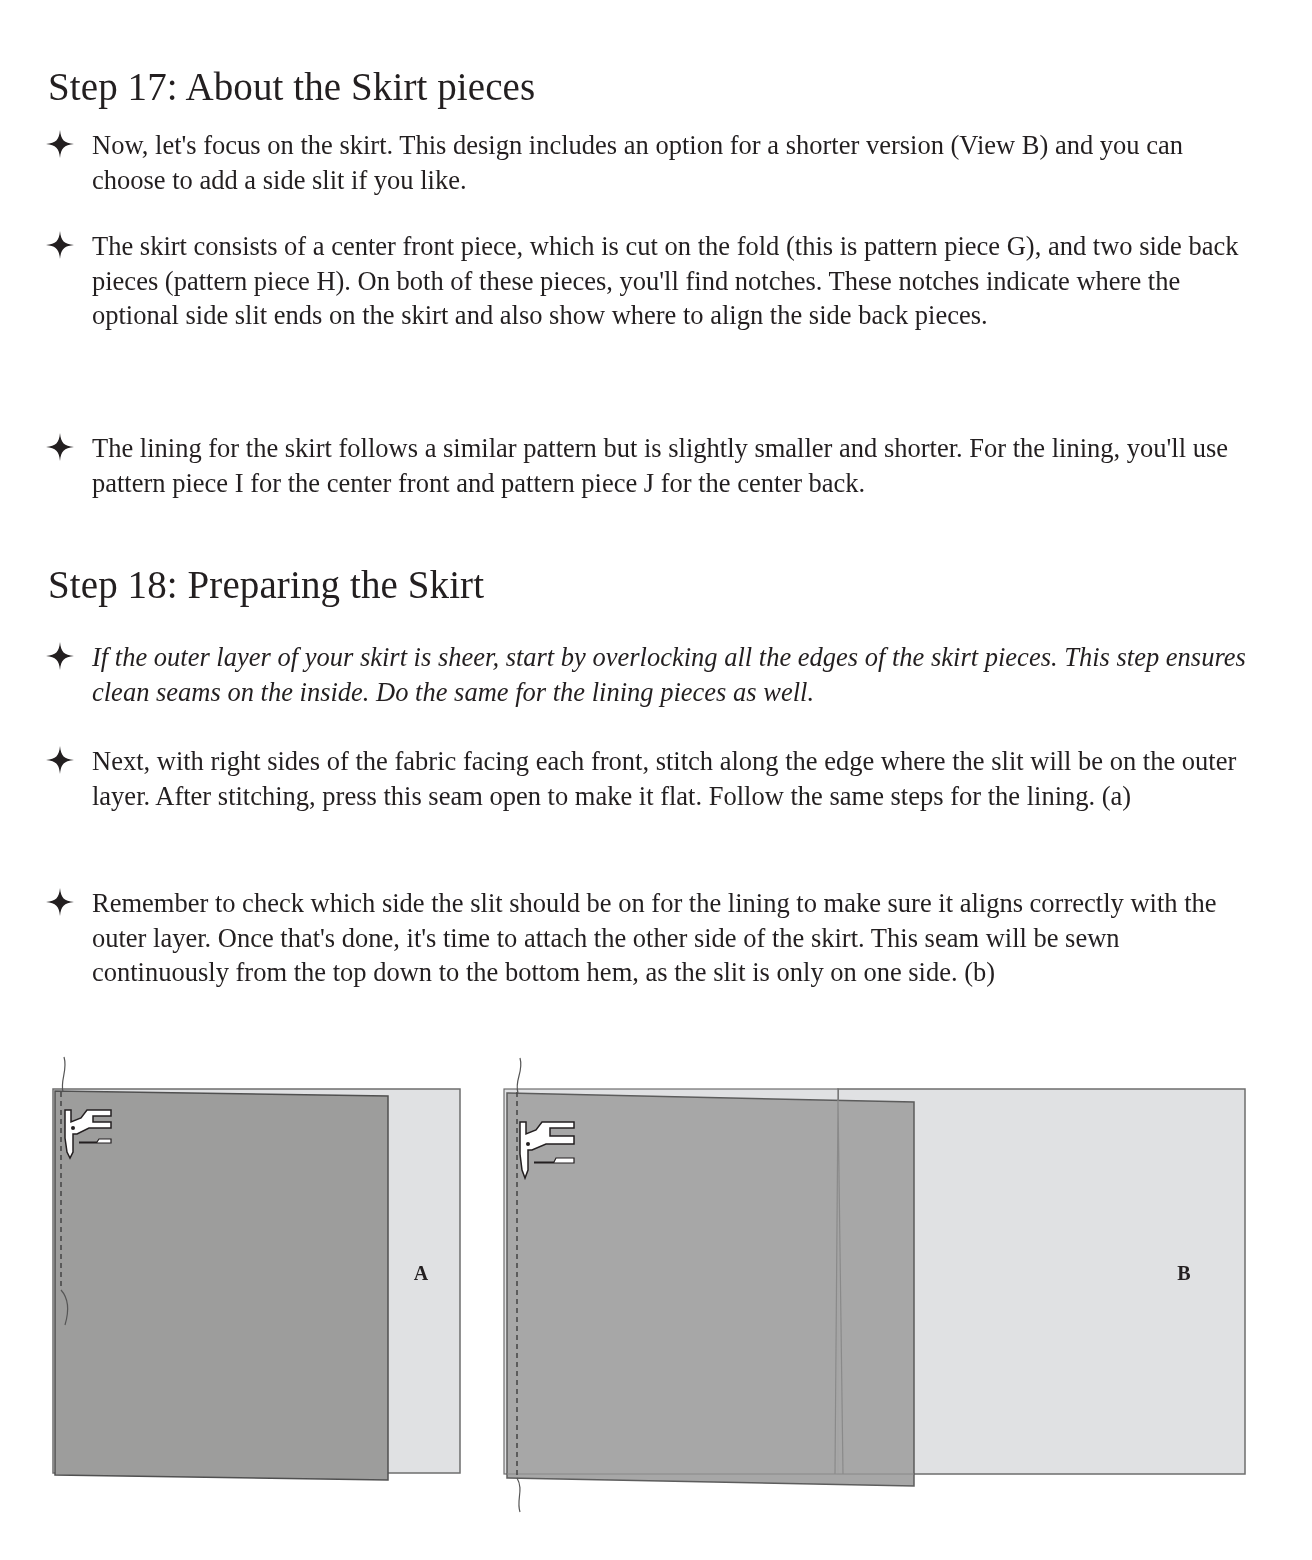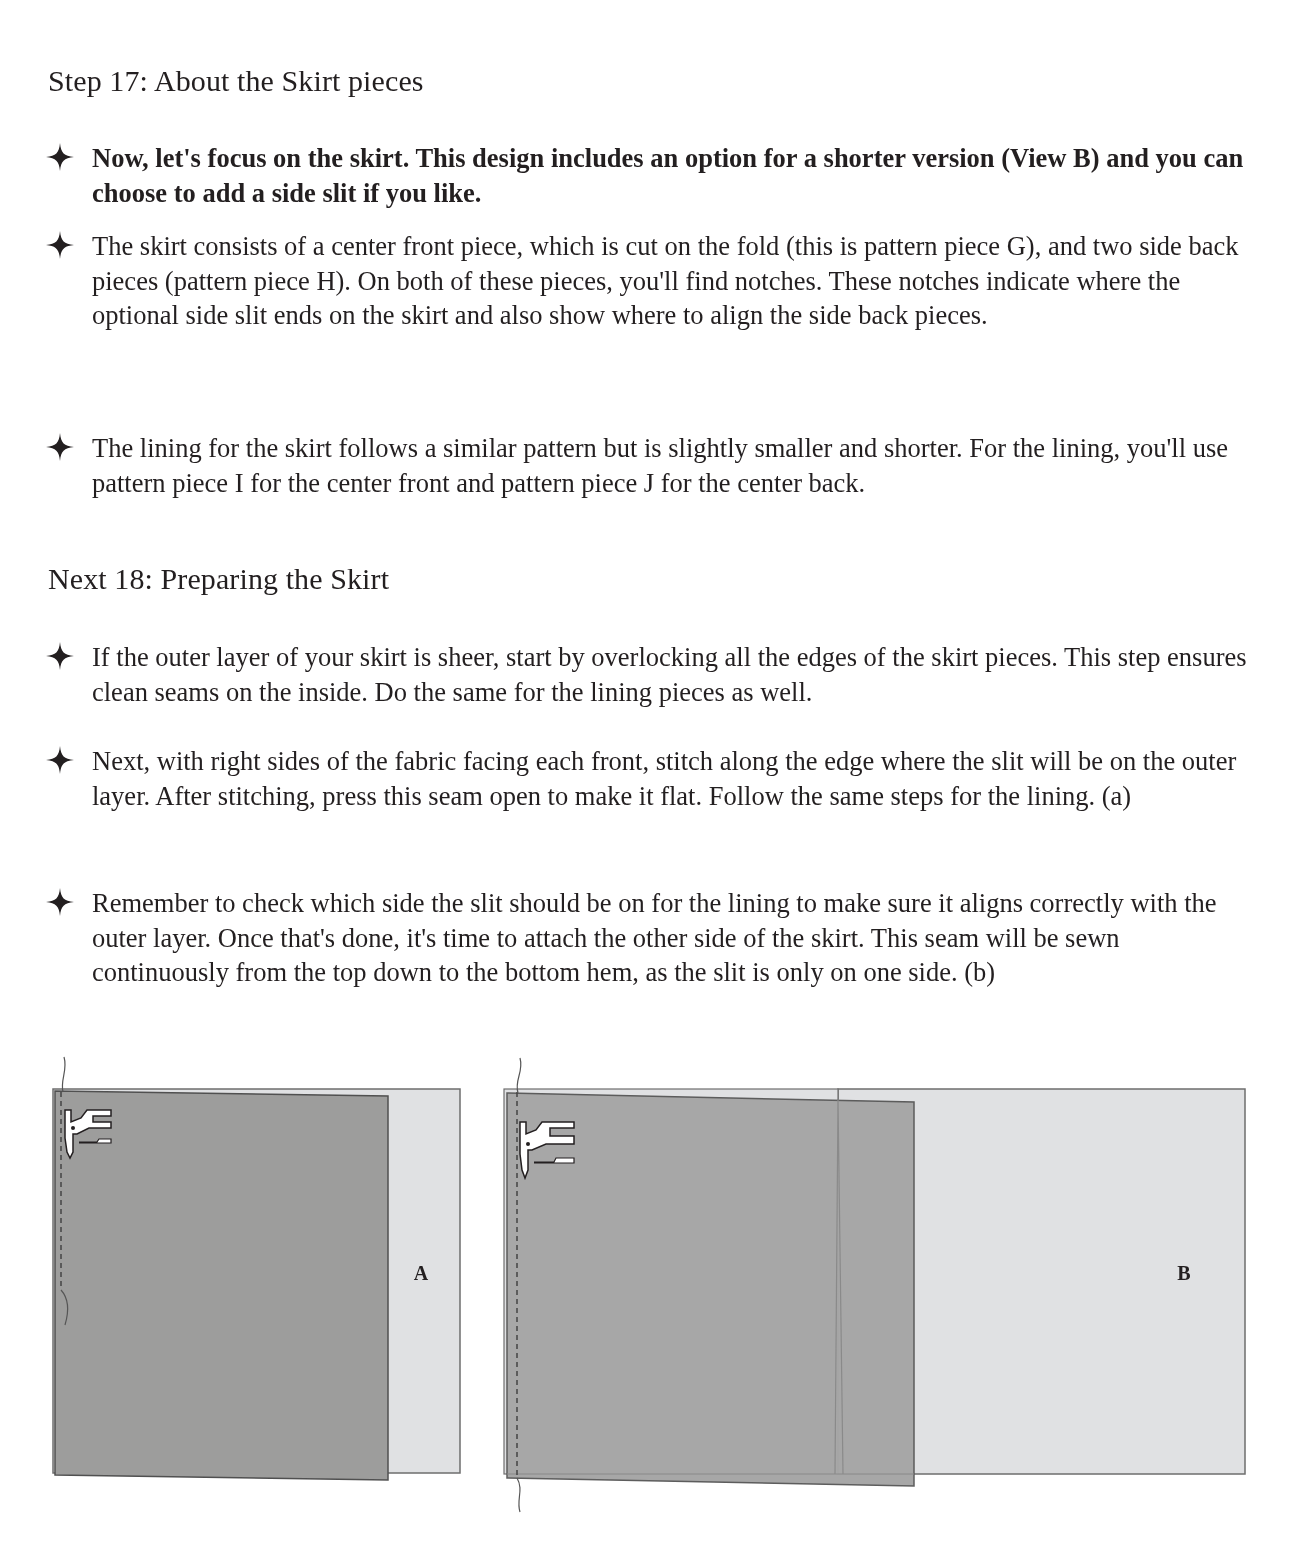--- a/index.html
+++ b/index.html
@@ -1,53 +1,53 @@
 <!DOCTYPE html>
 <html><head>
 <meta charset="utf-8">
 <style>
   html, body { margin: 0; padding: 0; background: #ffffff; }
   body { width: 1312px; height: 1560px; position: relative; overflow: hidden;
          font-family: "Liberation Serif", "DejaVu Serif", serif; color: #231f20; }
-  .heading { position: absolute; left: 48px; font-size: 30px; font-weight: normal; margin: 0; letter-spacing: 0.1px; }
+  .heading { position: absolute; left: 48px; font-size: 39px; font-weight: normal; margin: 0; letter-spacing: 0.1px; }
   .bullet { position: absolute; left: 44px; width: 1210px; }
   .bullet .star { position: absolute; left: 0; top: 0; width: 32px; height: 32px; }
   .bullet .text { margin-left: 48px; font-size: 26.5px; line-height: 34.5px; }
   .figure { position: absolute; }
   svg text { font-family: "Liberation Serif", "DejaVu Serif", serif; font-weight: bold; }
 </style>
 </head>
 <body>
 
 <h2 class="heading" style="top:64px;">Step 17: About the Skirt pieces</h2>
 
-<div class="bullet" style="top:141px;font-weight:bold;">
+<div class="bullet" style="top:128px;">
   <svg class="star" viewBox="0 0 32 32">
       <path d="M16 2 C17 12 20 15 30 16 C20 17 17 20 16 30 C15 20 12 17 2 16 C12 15 15 12 16 2 Z" fill="#231f20"></path>
     </svg>
   <div class="text">Now, let's focus on the skirt. This design includes an option for a shorter version (View B) and you can choose to add a side slit if you like.</div>
 </div>
 
 <div class="bullet" style="top:229px;">
   <svg class="star" viewBox="0 0 32 32">
       <path d="M16 2 C17 12 20 15 30 16 C20 17 17 20 16 30 C15 20 12 17 2 16 C12 15 15 12 16 2 Z" fill="#231f20"></path>
     </svg>
   <div class="text">The skirt consists of a center front piece, which is cut on the fold (this is pattern piece G), and two side back pieces (pattern piece H). On both of these pieces, you'll find notches. These notches indicate where the optional side slit ends on the skirt and also show where to align the side back pieces.</div>
 </div>
 
 <div class="bullet" style="top:431px;">
   <svg class="star" viewBox="0 0 32 32">
       <path d="M16 2 C17 12 20 15 30 16 C20 17 17 20 16 30 C15 20 12 17 2 16 C12 15 15 12 16 2 Z" fill="#231f20"></path>
     </svg>
   <div class="text">The lining for the skirt follows a similar pattern but is slightly smaller and shorter. For the lining, you'll use pattern piece I for the center front and pattern piece J for the center back.</div>
 </div>
 
-<h2 class="heading" style="top:562px;">Next 18: Preparing the Skirt</h2>
+<h2 class="heading" style="top:562px;">Step 18: Preparing the Skirt</h2>
 
-<div class="bullet" style="top:640px;">
+<div class="bullet" style="top:640px;font-style:italic;">
   <svg class="star" viewBox="0 0 32 32">
       <path d="M16 2 C17 12 20 15 30 16 C20 17 17 20 16 30 C15 20 12 17 2 16 C12 15 15 12 16 2 Z" fill="#231f20"></path>
     </svg>
   <div class="text">If the outer layer of your skirt is sheer, start by overlocking all the edges of the skirt pieces. This step ensures clean seams on the inside. Do the same for the lining pieces as well.</div>
 </div>
 
 <div class="bullet" style="top:744px;">
   <svg class="star" viewBox="0 0 32 32">
       <path d="M16 2 C17 12 20 15 30 16 C20 17 17 20 16 30 C15 20 12 17 2 16 C12 15 15 12 16 2 Z" fill="#231f20"></path>
     </svg>

